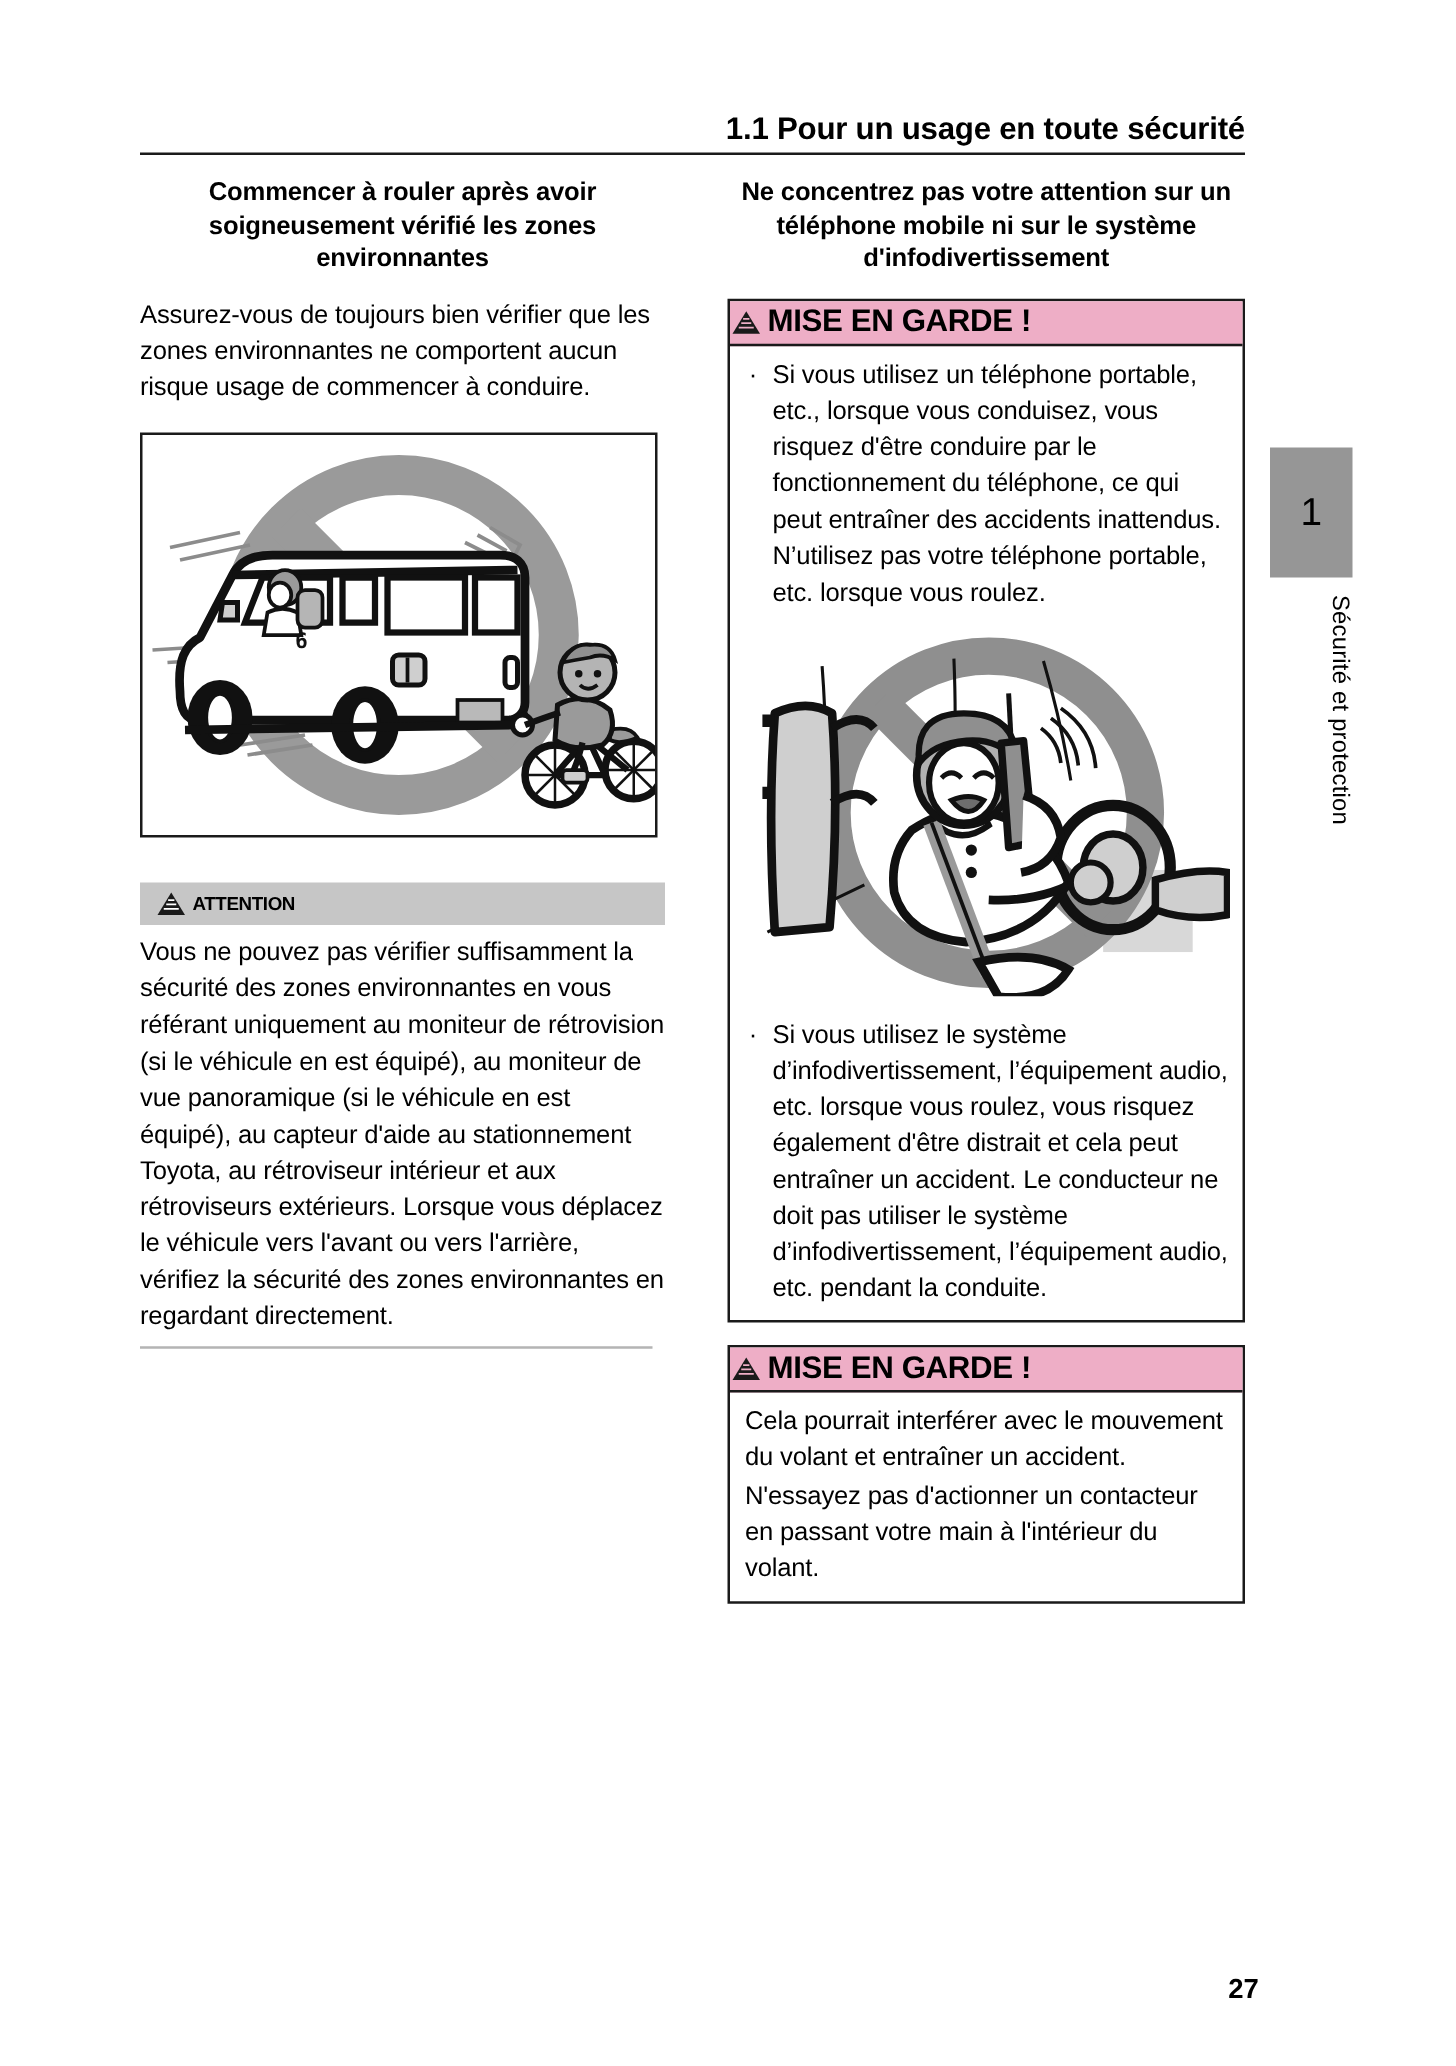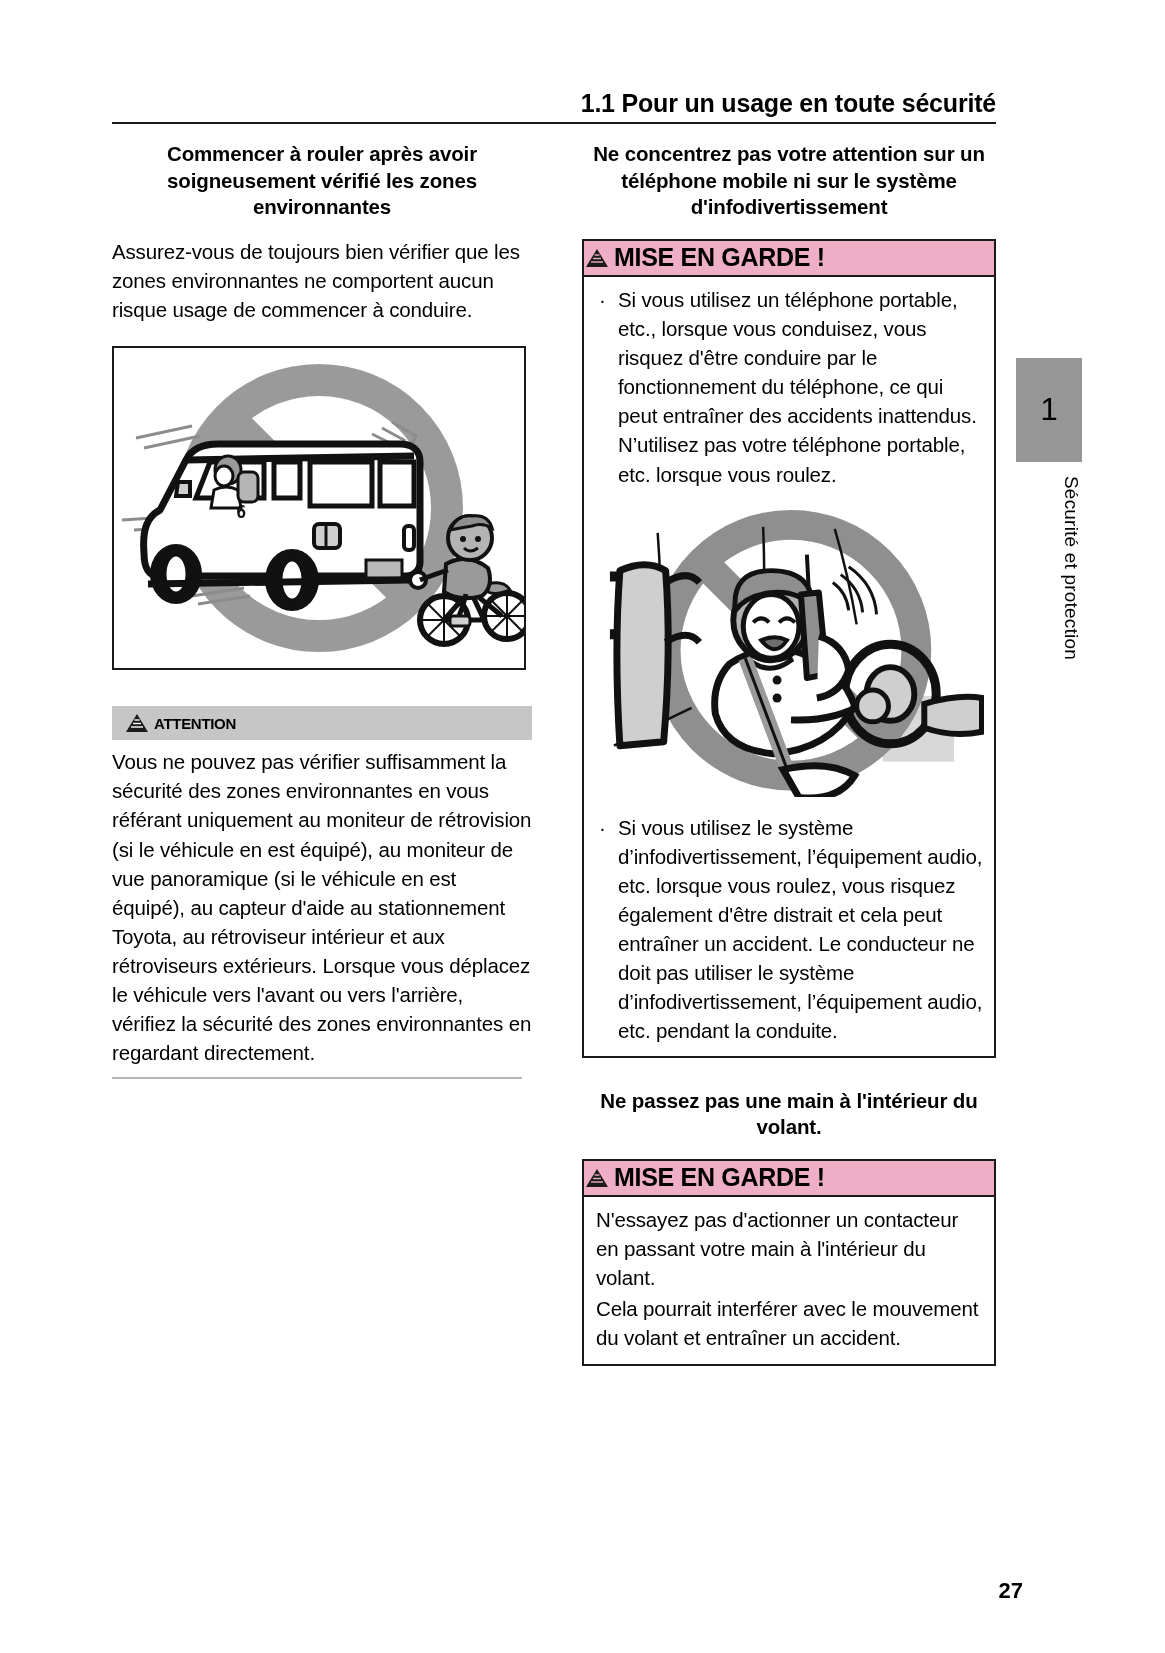--- a/index.html
+++ b/index.html
@@ -187,21 +187,21 @@
     text-orientation: mixed;
     white-space: nowrap;
     text-align: left;
     padding-left: 14px;
     box-sizing: border-box;
   }
 
   
   .page-number {
     position: absolute;
-    right: 142px;
+    right: 158px;
     top: 1578px;
     font-size: 22px;
     font-weight: bold;
   }
 </style>
 </head>
 <body>
 
 <div class="page-header">
   <div class="title">1.1  Pour un usage en toute sécurité</div>
@@ -426,39 +426,38 @@
 
       <ul class="warn-list">
         <li>
           <span class="bullet-dot">·</span>
           <span>Si vous utilisez le système d’infodivertissement, l’équipement audio, etc. lorsque vous roulez, vous risquez également d'être distrait et cela peut entraîner un accident. Le conducteur ne doit pas utiliser le système d’infodivertissement, l’équipement audio, etc. pendant la conduite.</span>
         </li>
       </ul>
     </div>
   </div>
 
-  <h2 class="section-head" style="margin-top:30px;">Ne passez pas une main à l'intérieur du volant.</h2>
 
   <div class="warn-box">
     <div class="warn-bar">
       <span class="tri-icon">
         <svg viewBox="0 0 26 22" width="26" height="22" xmlns="http://www.w3.org/2000/svg">
           <path d="M13 2 L24 20 L2 20 Z" fill="#1a1a1a"></path>
           <g stroke="#eeaec6" stroke-width="1.4">
             <line x1="7" y1="15" x2="19" y2="15"></line>
             <line x1="9" y1="11.5" x2="17" y2="11.5"></line>
             <line x1="10.5" y1="8" x2="15.5" y2="8"></line>
           </g>
         </svg>
       </span>
       <span class="label">MISE EN GARDE !</span>
     </div>
     <div class="warn-body">
+      <p class="warn-para">Cela pourrait interférer avec le mouvement du volant et entraîner un accident.</p>
       <p class="warn-para">N'essayez pas d'actionner un contacteur en passant votre main à l'intérieur du volant.</p>
-      <p class="warn-para">Cela pourrait interférer avec le mouvement du volant et entraîner un accident.</p>
     </div>
   </div>
 </div>
 
 <div class="side-tab">
   <div class="chip">1</div>
   <div class="vlabel">Sécurité et protection</div>
 </div>
 
 <div class="page-number">27</div>

